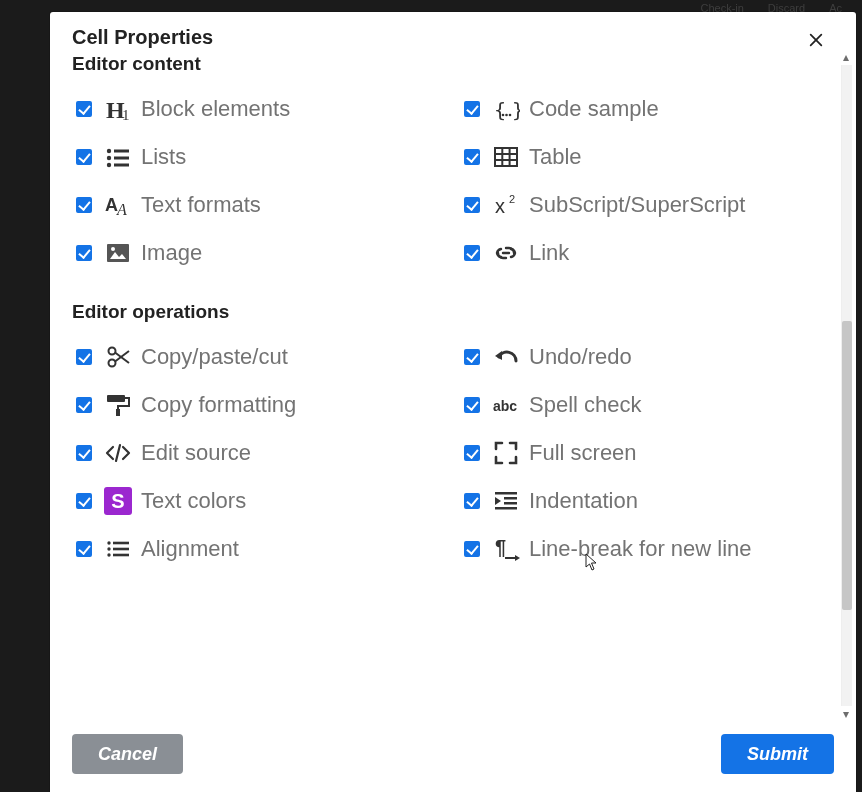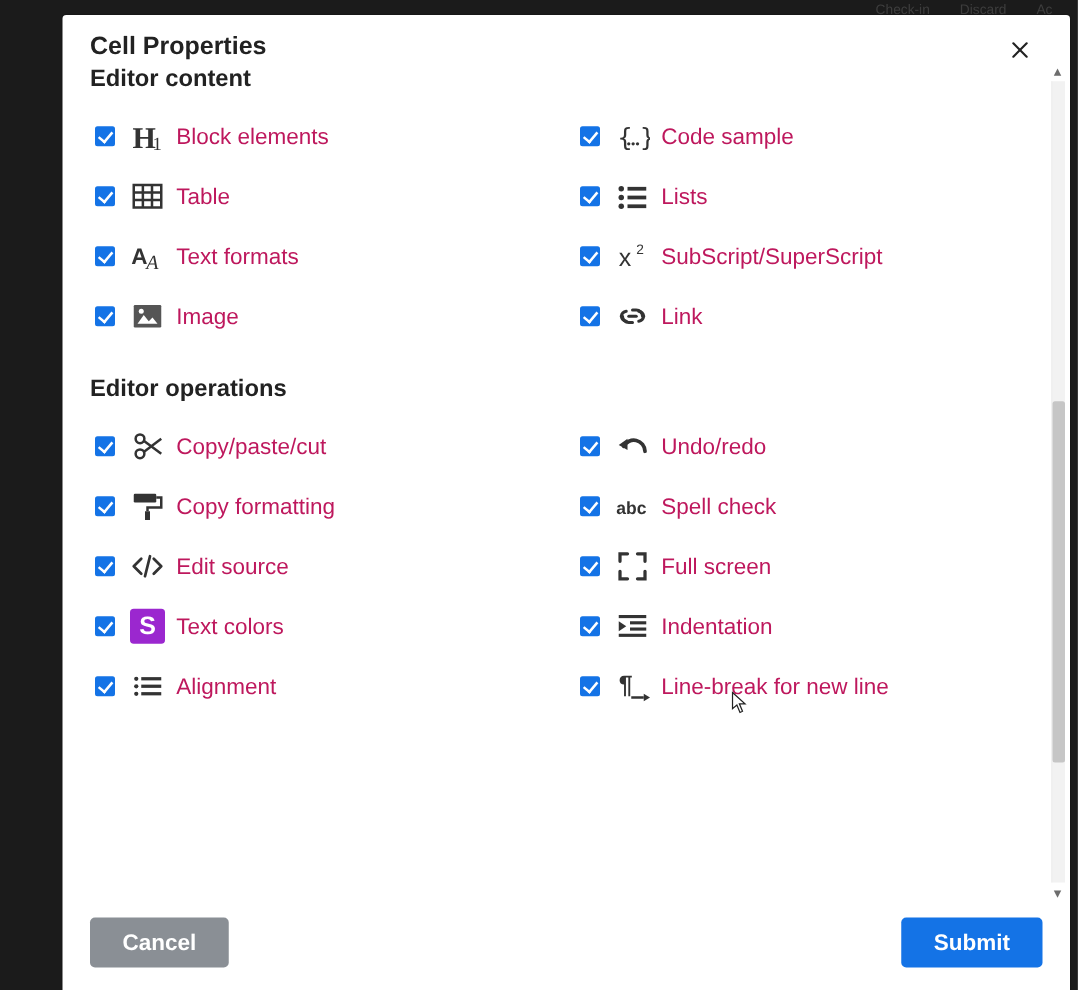--- a/index.html
+++ b/index.html
@@ -152,22 +152,22 @@
     height: 30px;
     flex: 0 0 30px;
     display: flex;
     align-items: center;
     justify-content: center;
     color: #333;
   }
   .opt-icon svg { width: 28px; height: 28px; }
 
   .opt-label {
-    font-size: 18px;
-    color: #be185d;
+    font-size: 22px;
+    color: #737373;
   }
 
   
   .scrollbar {
     position: absolute;
     top: 0;
     right: 2px;
     bottom: 0;
     width: 16px;
     display: flex;
@@ -206,20 +206,21 @@
     align-items: center;
   }
   .btn {
     border: none;
     border-radius: 4px;
     font-size: 18px;
     font-weight: 600;
     height: 40px;
     padding: 0 26px;
     cursor: pointer;
+    font-style: italic;
   }
   .btn-cancel {
     background: var(--cancel-bg);
     color: #fff;
   }
   .btn-submit {
     background: var(--submit-bg);
     color: #ffffff;
   }
 
@@ -419,34 +420,34 @@
                 <use href="#braces-icon"></use>
               </svg>
             </span>
           <span class="opt-label">Code sample</span>
         </div>
 
         <div class="option-row">
           <input type="checkbox" class="chk" checked="" style="">
           <span class="opt-icon">
               <svg>
+                <use href="#list-icon"></use>
+              </svg>
+            </span>
+          <span class="opt-label">Lists</span>
+        </div>
+
+        <div class="option-row">
+          <input type="checkbox" class="chk" checked="" style="">
+          <span class="opt-icon">
+              <svg>
                 <use href="#table-icon"></use>
               </svg>
             </span>
           <span class="opt-label">Table</span>
-        </div>
-
-        <div class="option-row">
-          <input type="checkbox" class="chk" checked="" style="">
-          <span class="opt-icon">
-              <svg>
-                <use href="#list-icon"></use>
-              </svg>
-            </span>
-          <span class="opt-label">Lists</span>
         </div>
 
         <div class="option-row">
           <input type="checkbox" class="chk" checked="" style="">
           <span class="opt-icon">
               <svg>
                 <use href="#aa-icon"></use>
               </svg>
             </span>
           <span class="opt-label">Text formats</span>

